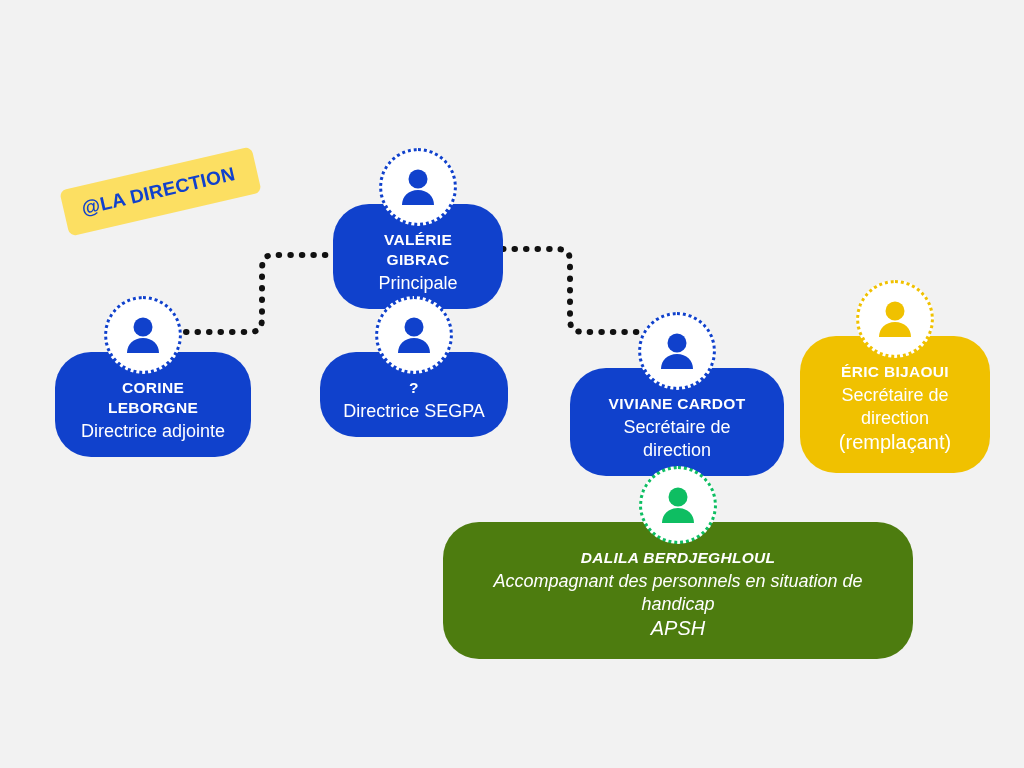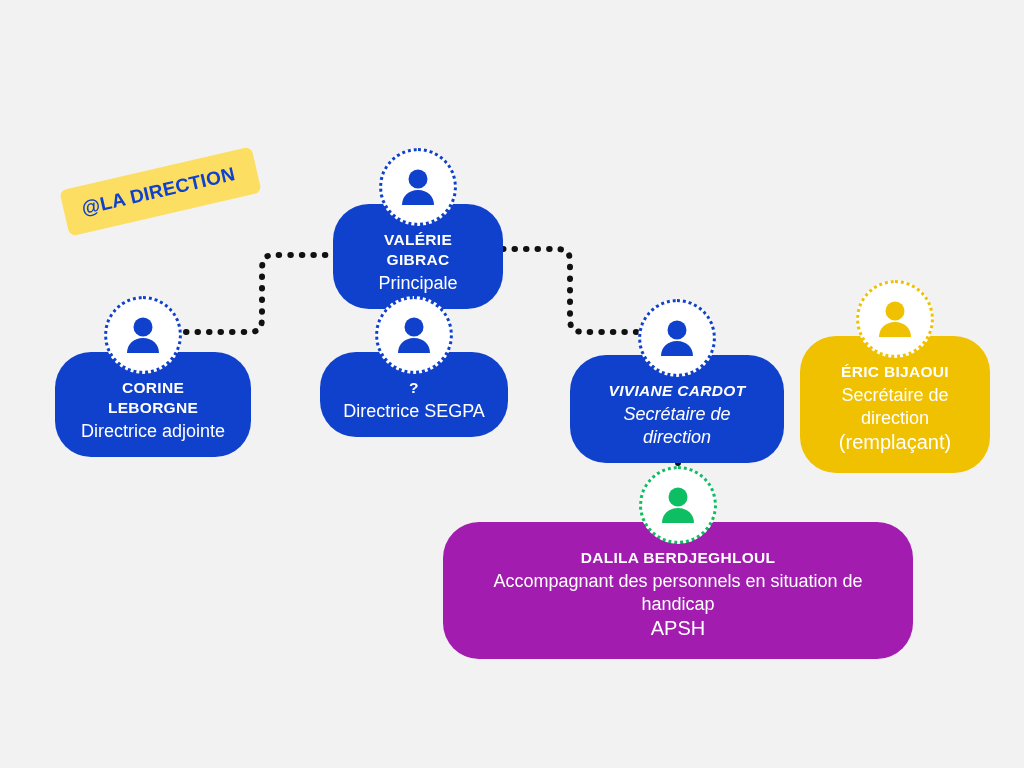--- a/index.html
+++ b/index.html
@@ -96,28 +96,28 @@
   .card .role-2 {
     font-size: 20px;
     font-weight: normal;
   }
 
   
   .blue  .card   { background: #1041cc; }
   .blue  .avatar { border-color: #1041cc; }
   .yellow .card  { background: #f0c100; }
   .yellow .avatar{ border-color: #f0c100; }
-  .green .card   { background: #a21caf; }
+  .green .card   { background: #4d7c0f; font-style: italic; }
   .green .avatar { border-color: #0ebe62; }
 
   
   #node-valerie  { left: 333px; top: 148px; width: 170px; }
   #node-corine   { left: 45px;  top: 296px; width: 196px; }
   #node-segpa    { left: 320px; top: 296px; width: 188px; }
-  #node-viviane  { left: 570px; top: 299px; width: 214px; font-style: italic; }
+  #node-viviane  { left: 570px; top: 312px; width: 214px; }
   #node-eric     { left: 800px; top: 280px; width: 190px; }
   #node-dalila   { left: 443px; top: 466px; width: 470px; }
 
   #node-valerie .card { width: 170px; }
   #node-corine  .card { width: 196px; margin-left: 20px; }
   #node-segpa   .card { width: 188px; }
   #node-viviane .card { width: 214px; }
   #node-eric    .card { width: 190px; padding-bottom: 18px; }
   #node-dalila  .card { width: 470px; padding-bottom: 18px; }
 </style>

